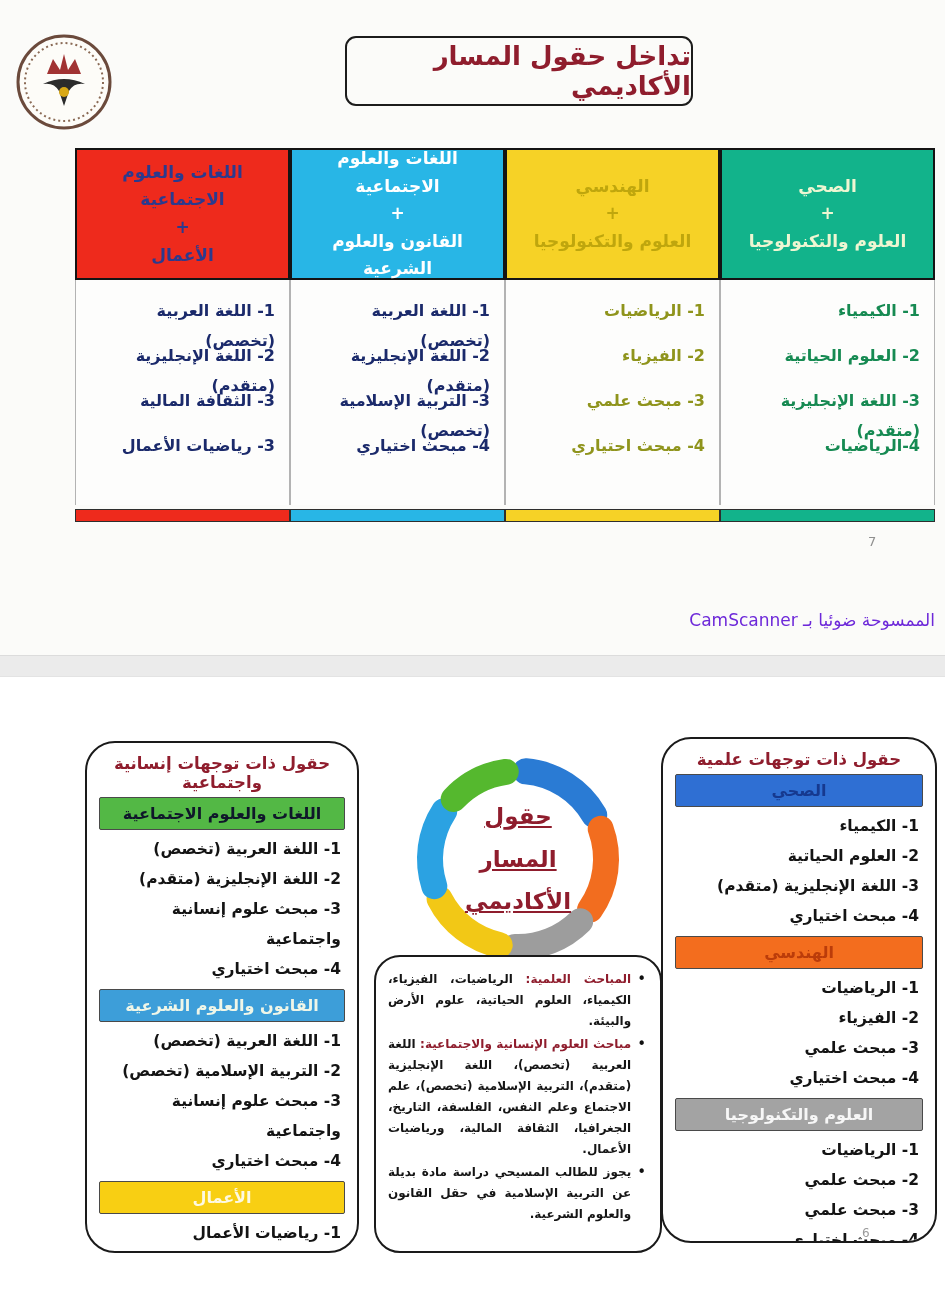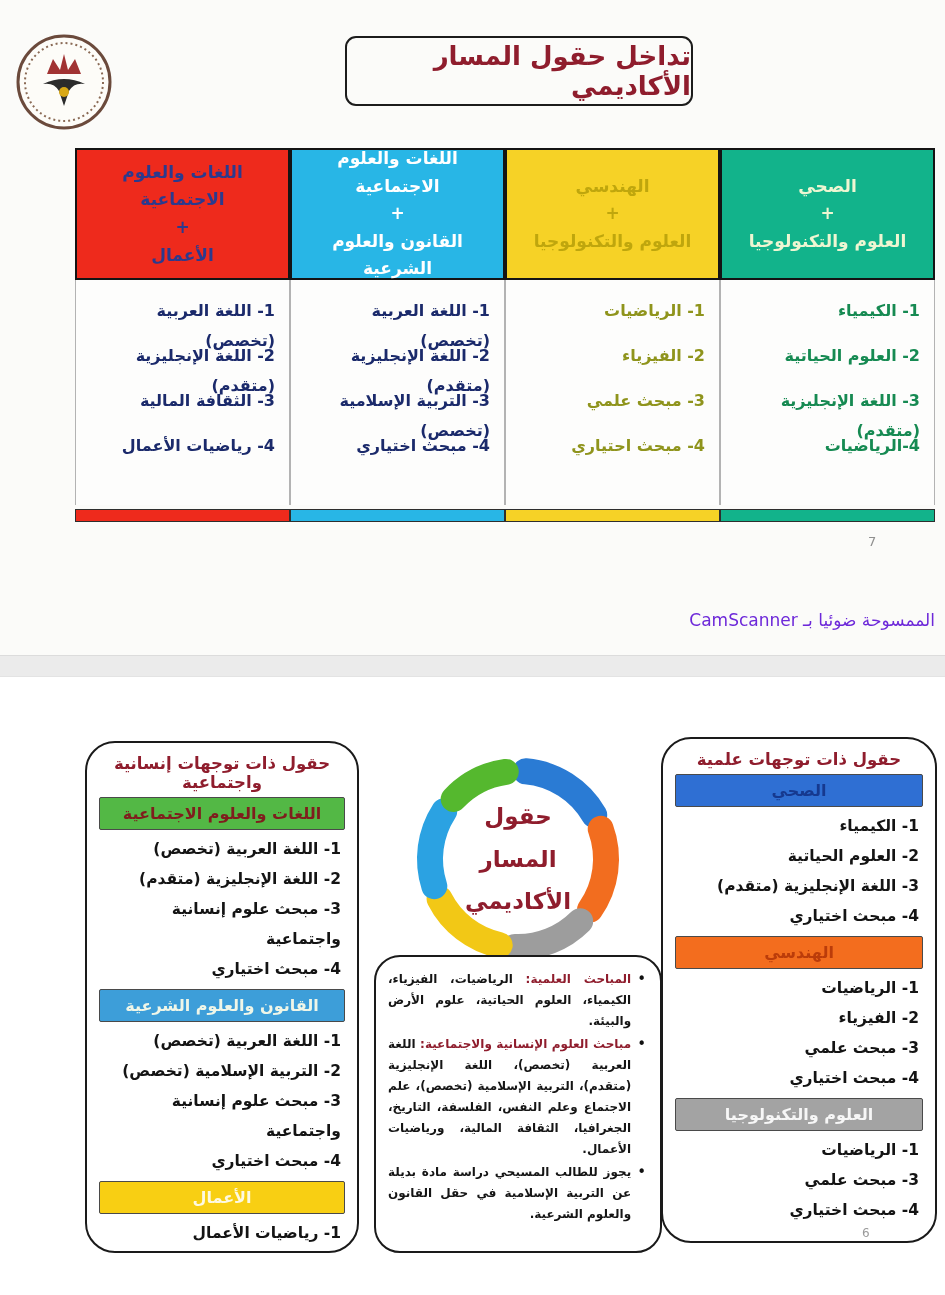--- a/index.html
+++ b/index.html
@@ -73,21 +73,21 @@
     direction:rtl; text-align:right; padding:1px 16px 0 6px;
     font-weight:700; font-size:15.5px; color:#141414;
   }
   .sec-items .pitem { line-height:30px; }
   
   .circle-wrap { position:absolute; left:396px; top:62px; width:244px; height:240px; }
   .circle-wrap svg { position:absolute; left:0; top:0; }
   .circle-label {
     position:absolute; left:0; top:0; width:100%; height:100%;
     display:flex; flex-direction:column; align-items:center; justify-content:center;
-    color:#8f1d2d; font-weight:700; font-size:23px; line-height:1.85; direction:rtl;
+    color:#8f1d2d; font-weight:700; font-size:23px; line-height:1.85; direction:rtl;text-decoration:underline;
   }
   
   .notes-box {
     position:absolute; left:374px; top:278px; width:288px; height:298px;
     border:2.5px solid #1a1a1a; border-radius:26px; overflow:hidden;
     padding:12px 14px 10px 12px; background:#fff;
   }
   .note { display:flex; gap:6px; direction:rtl; margin-bottom:2px; }
   .note .bullet { font-size:15px; line-height:21px; color:#111; }
   .note-text {
@@ -162,37 +162,37 @@
       <div class="col-header" style="background: rgb(238, 42, 28); color: rgb(43, 58, 142);">
           <div class="hline">اللغات والعلوم</div>
           <div class="hline">الاجتماعية</div>
           <div class="hline">+</div>
           <div class="hline">الأعمال</div>
         </div>
       <div class="col-body" style="color: rgb(27, 42, 107);">
           <div class="titem">1- اللغة العربية (تخصص)</div>
           <div class="titem">2- اللغة الإنجليزية (متقدم)</div>
           <div class="titem">3- الثقافة المالية</div>
-          <div class="titem">4- رياضيات الأعمال</div>
+          <div class="titem">3- رياضيات الأعمال</div>
         </div>
       <div class="col-strip" style="background: rgb(238, 42, 28);"></div>
     </div>
   </div>
 
   <div class="pagenum7">7</div>
   <div class="camline">الممسوحة ضوئيا بـ CamScanner</div>
 </div>
 
 <div class="divider"></div>
 
 <div class="page2">
 
   <div class="panel panel-left">
     <div class="panel-title">حقول ذات توجهات إنسانية واجتماعية</div>
-    <div class="banner" style="background: rgb(83, 184, 69); color: #7f1d1d;">اللغات والعلوم الاجتماعية</div>
+    <div class="banner" style="background: rgb(83, 184, 69); color: #0f172a;">اللغات والعلوم الاجتماعية</div>
     <div class="sec-items">
         <div class="pitem">1- اللغة العربية (تخصص)</div>
         <div class="pitem">2- اللغة الإنجليزية (متقدم)</div>
         <div class="pitem">3- مبحث علوم إنسانية واجتماعية</div>
         <div class="pitem">4- مبحث اختياري</div>
       </div>
     <div class="banner" style="background: rgb(61, 158, 217); color: rgb(239, 246, 232);">القانون والعلوم الشرعية</div>
     <div class="sec-items">
         <div class="pitem">1- اللغة العربية (تخصص)</div>
         <div class="pitem">2- التربية الإسلامية (تخصص)</div>
@@ -218,20 +218,21 @@
     <div class="banner" style="background: rgb(243, 109, 30); color: rgb(187, 60, 10);">الهندسي</div>
     <div class="sec-items">
         <div class="pitem">1- الرياضيات</div>
         <div class="pitem">2- الفيزياء</div>
         <div class="pitem">3- مبحث علمي</div>
         <div class="pitem">4- مبحث اختياري</div>
       </div>
     <div class="banner" style="background: rgb(163, 163, 163); color: rgb(247, 247, 247);">العلوم والتكنولوجيا</div>
     <div class="sec-items">
         <div class="pitem">1- الرياضيات</div>
+        <div class="pitem">2- مبحث علمي</div>
         <div class="pitem">3- مبحث علمي</div>
         <div class="pitem">4- مبحث اختياري</div>
       </div>
   </div>
 
   <div class="circle-wrap">
     <svg width="244" height="240" viewBox="-122 -120 244 240">
       <g fill="none" stroke-width="26" stroke-linecap="round">
         <path d="M 7.7 -87.7 A 88 88 0 0 1 76.2 -44.0" style="stroke: rgb(42, 123, 212);"></path>
         <path d="M 82.7 -30.1 A 88 88 0 0 1 72.1 50.5" style="stroke: rgb(242, 109, 31);"></path>

